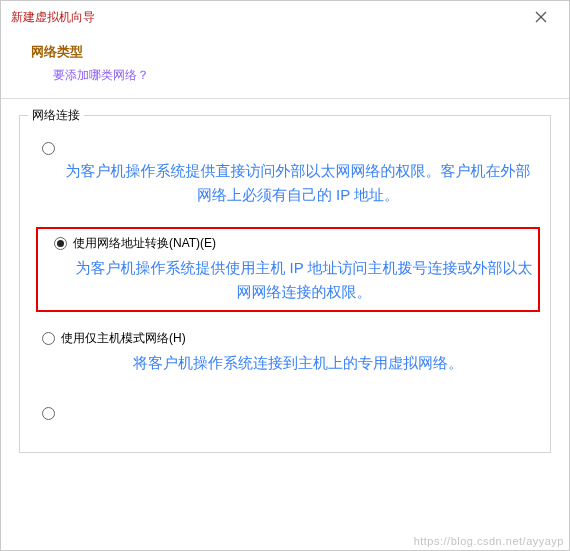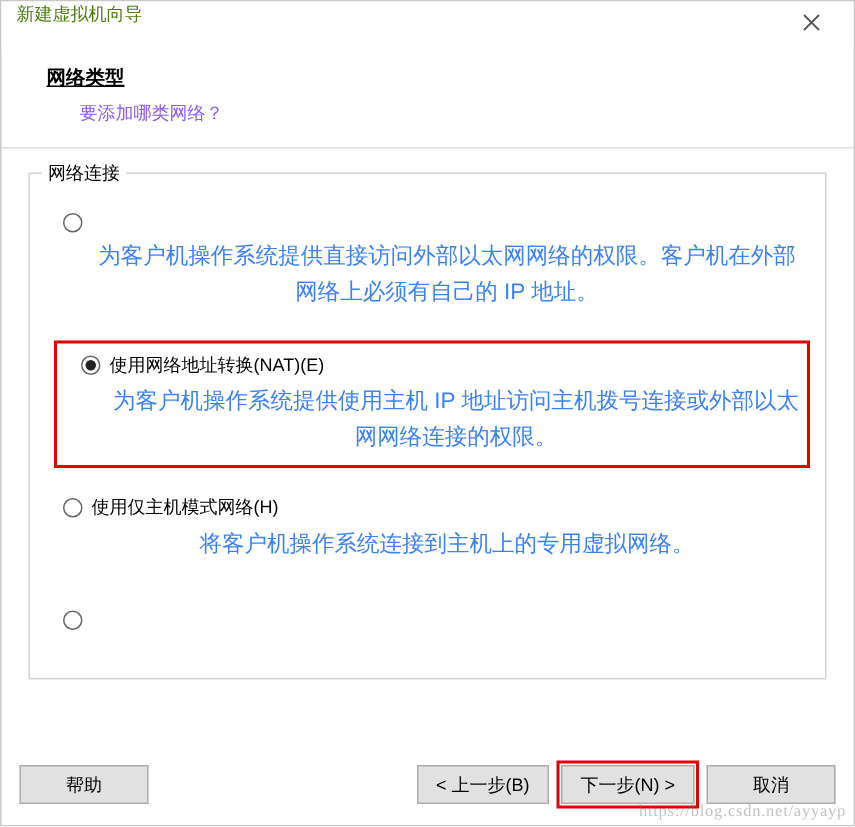--- a/index.html
+++ b/index.html
@@ -18,44 +18,44 @@
     width: 570px;
     height: 551px;
     border: 1px solid #c9c9c9;
     background: #fff;
     display: flex;
     flex-direction: column;
   }
   .titlebar {
     height: 32px;
     display: flex;
+    align-items: center;
     padding: 0 8px 0 10px;
     background: #fff;
-    color: #4d7c0f;
+    color: #b91c1c;
     font-size: 12px;
   }
   .titlebar .spacer { flex: 1; }
   .close-icon {
     width: 40px;
     height: 28px;
     display: flex;
     align-items: center;
     justify-content: center;
     color: #555;
   }
   .close-icon svg { width: 12px; height: 12px; }
   .header {
     padding: 10px 0 14px 30px;
     border-bottom: 1px solid #ddd;
   }
   .header-title {
     font-weight: bold;
     font-size: 13px;
-    color: #000000;
-    text-decoration: underline;
+    color: #a16207;
   }
   .header-sub {
     margin: 6px 0 0 22px;
     font-size: 12px;
     color: #8b5cf6;
   }
   .content {
     flex: 1;
     padding: 16px 18px 0 18px;
   }
@@ -136,21 +136,20 @@
     outline-offset: 1px;
   }
   .watermark {
     position: absolute;
     right: 6px;
     bottom: 4px;
     font-size: 11px;
     color: rgba(120,120,120,0.45);
     letter-spacing: 0.5px;
     pointer-events: none;
-    font-family: Liberation Serif, serif;
   }
 </style>
 </head>
 <body>
 
 <div class="window">
 
   <div class="titlebar">
     <span>新建虚拟机向导</span>
     <span class="spacer"></span>
@@ -196,23 +195,16 @@
 
       <div class="option" style="margin-top:26px;">
         <div class="radio-row">
           <span class="radio"></span>
         </div>
       </div>
 
     </div>
   </div>
 
-  <div class="button-row">
-    <button class="btn">帮助</button>
-    <span class="spacer"></span>
-    <button class="btn">&lt; 上一步(B)</button>
-    <button class="btn primary-outline">下一步(N) &gt;</button>
-    <button class="btn">取消</button>
-  </div>
 
 </div>
 
 <div class="watermark">https://blog.csdn.net/ayyayp</div>
 
 </body></html>

